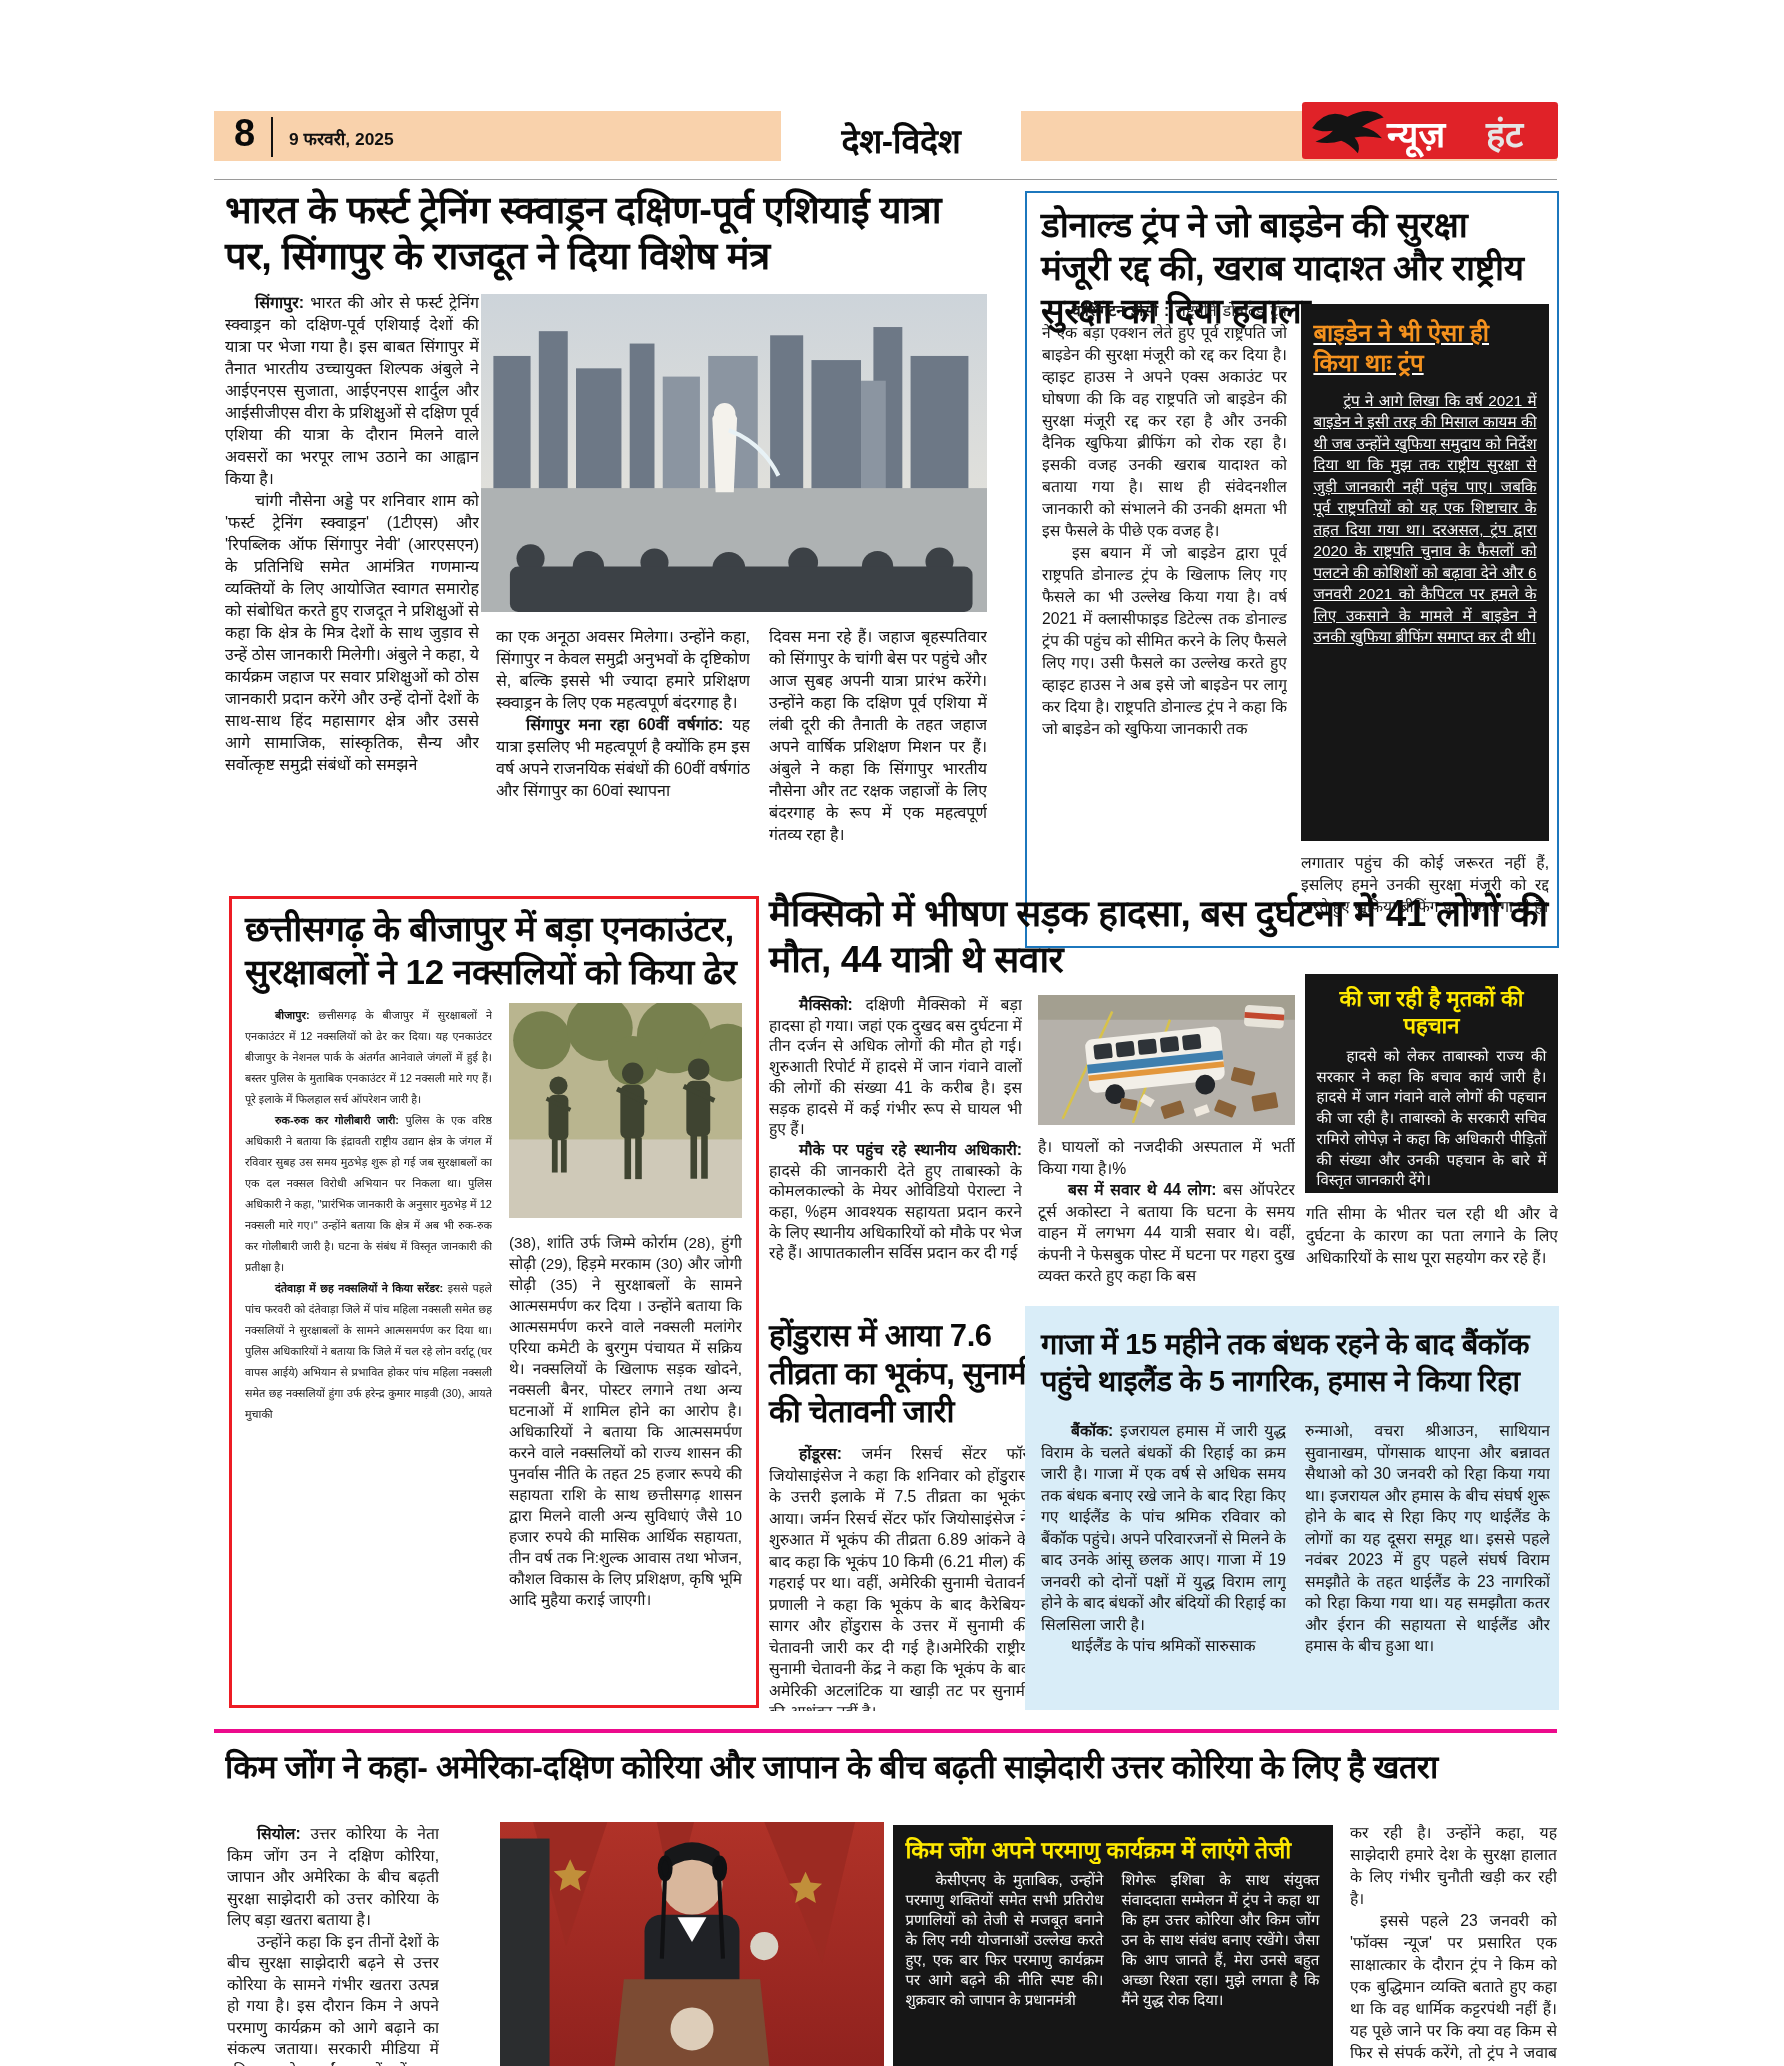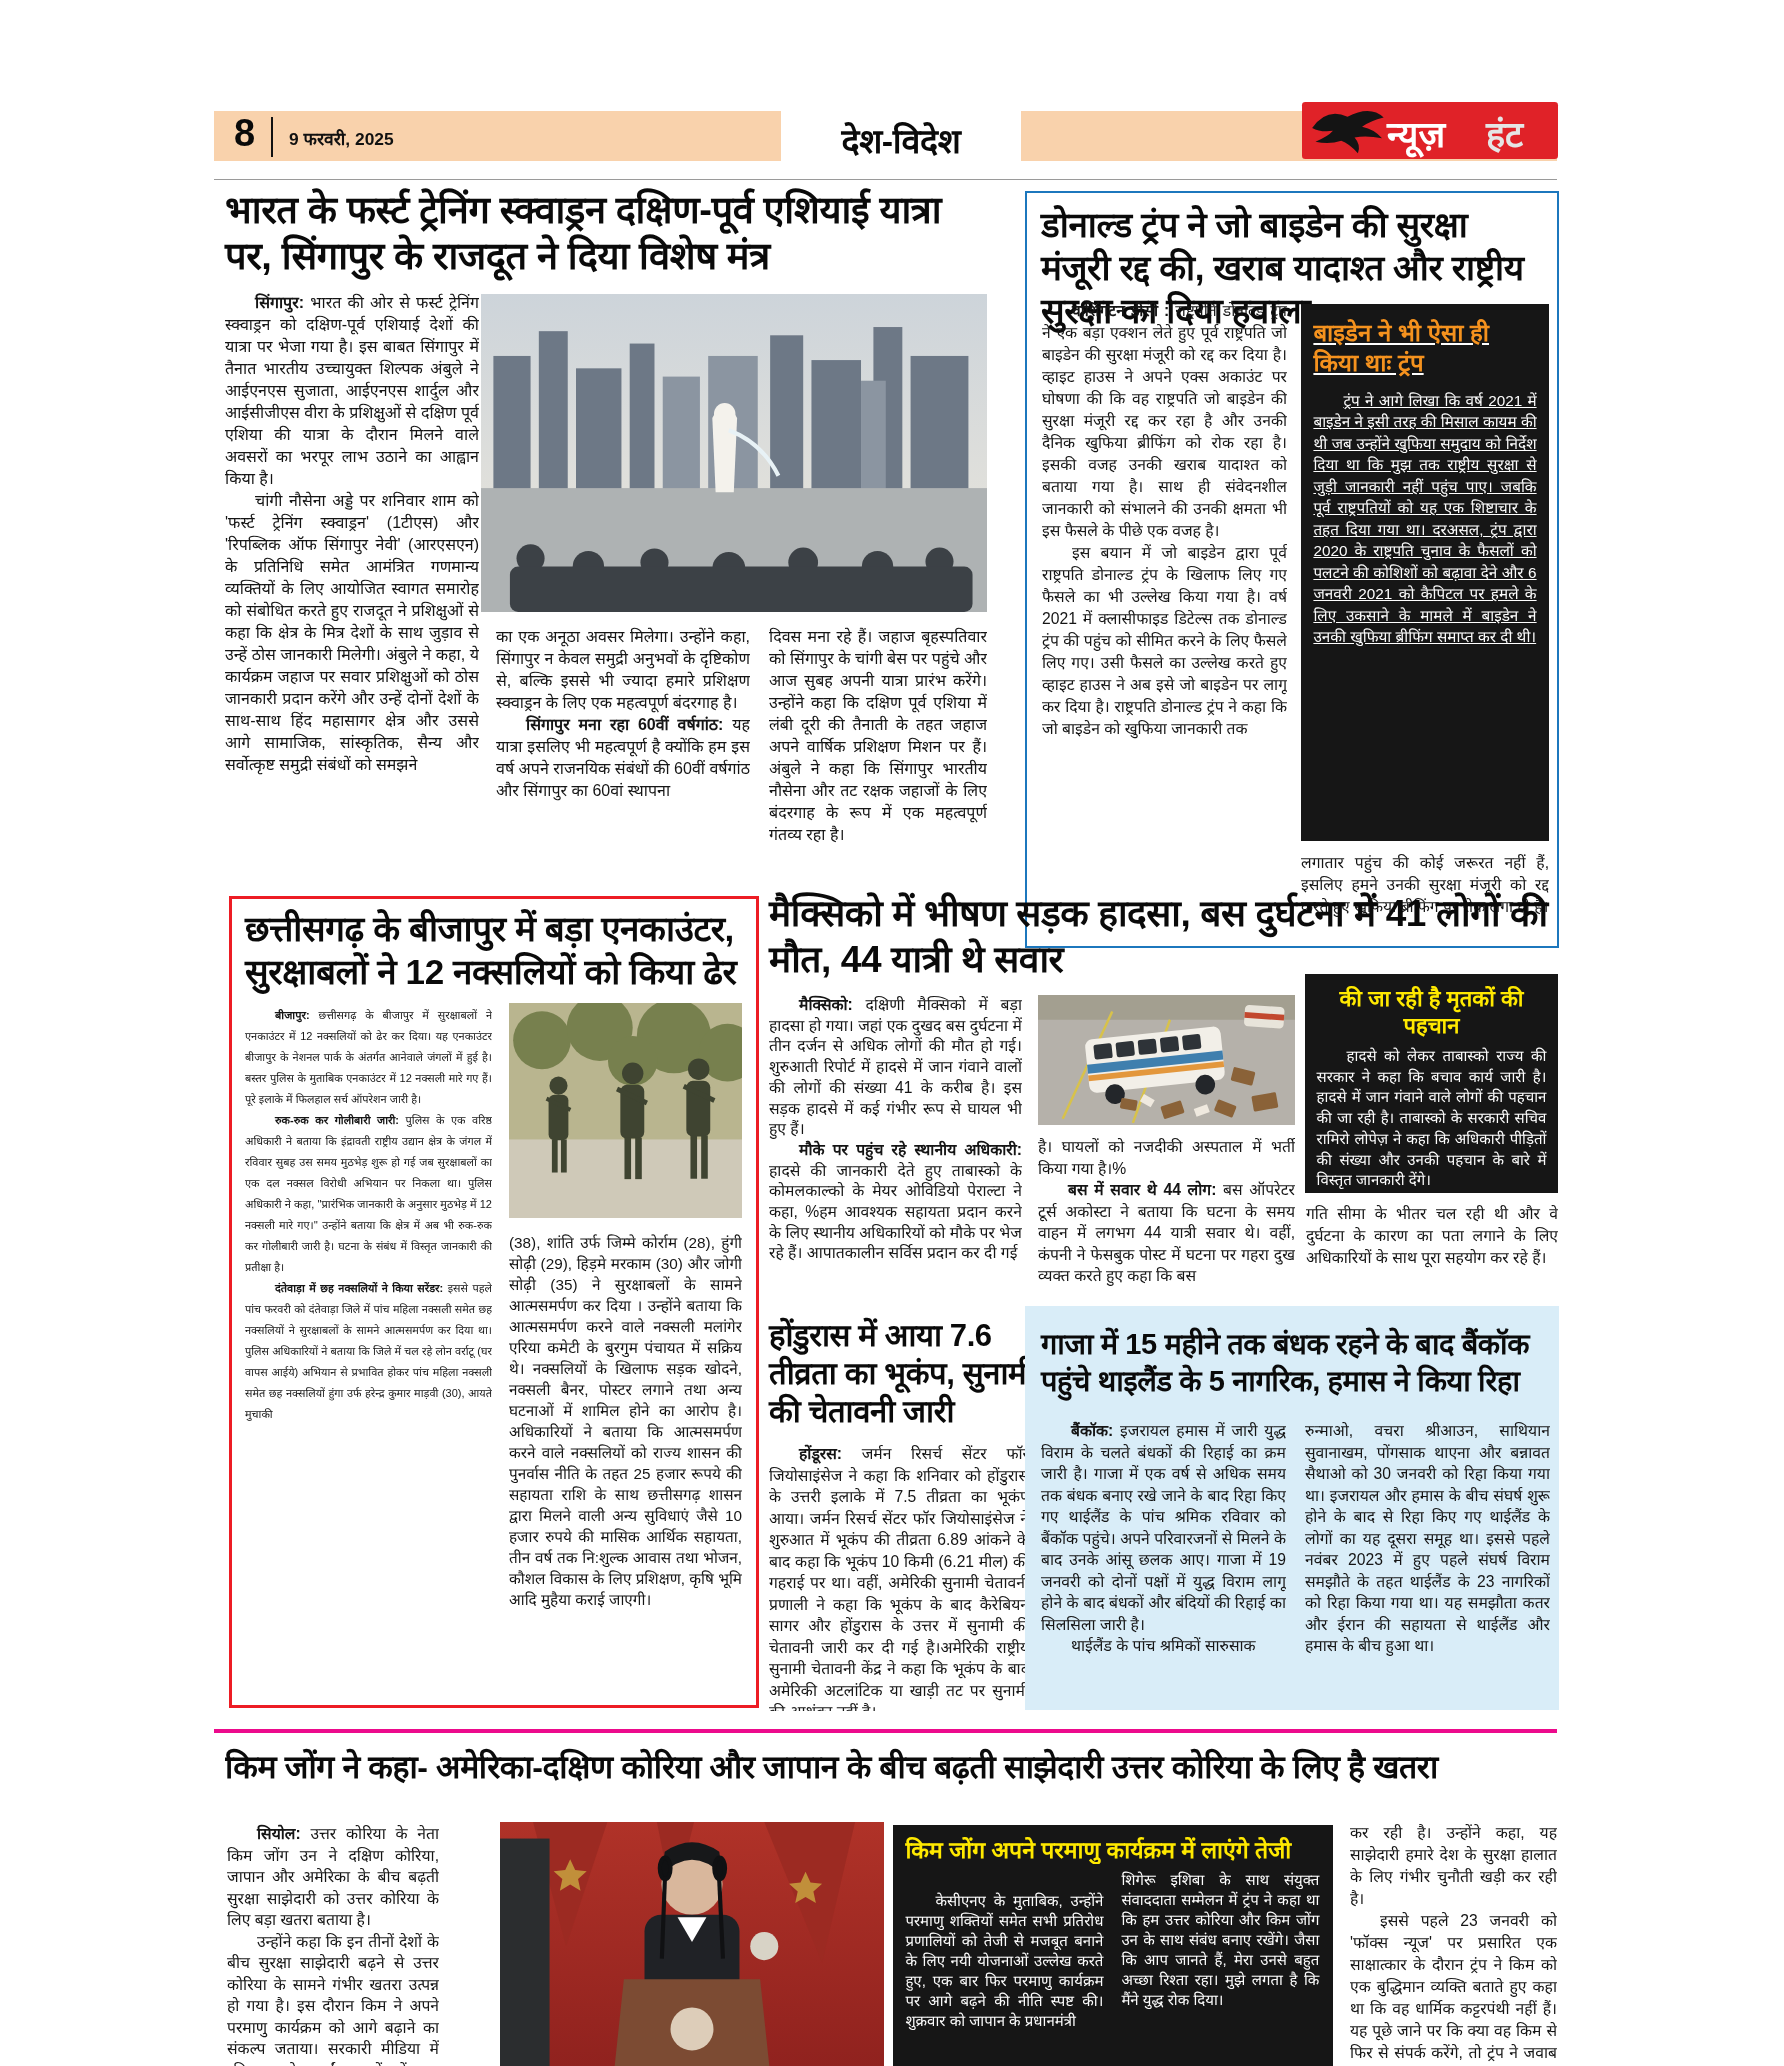--- a/index.html
+++ b/index.html
@@ -297,21 +297,21 @@
       </g>
       <path d="M300 380 L630 380 L660 662 L270 662 Z" fill="#7c4b33"></path>
       <circle cx="465" cy="500" r="52" fill="#e8dcc8" opacity="0.9"></circle>
       <circle cx="640" cy="300" r="34" fill="#d8d3c6"></circle>
     </svg>
   </div>
 
   <div class="abs boxblack" style="left:893px;top:1825px;width:440px;height:272px;box-sizing:border-box;padding:10.7px 12.4px;">
     <div class="boxtitle-yellow" style="font-size:23px;line-height:28px;margin-bottom:6.6px;white-space:nowrap;overflow:hidden;">किम जोंग अपने परमाणु कार्यक्रम में लाएंगे तेजी</div>
     <div style="display:flex;gap:18px;">
-      <div class="body-text boxwhite" style="width:198px;font-size:15px;line-height:20px;margin-top:21px;">
+      <div class="body-text boxwhite" style="width:198px;font-size:15px;line-height:20px;">
         <p class="para"><span>केसीएनए के मुताबिक, उन्होंने परमाणु शक्तियों समेत सभी प्रतिरोध प्रणालियों को तेजी से मजबूत बनाने के लिए नयी योजनाओं उल्लेख करते हुए, एक बार फिर परमाणु कार्यक्रम पर आगे बढ़ने की नीति स्पष्ट की। शुक्रवार को जापान के प्रधानमंत्री</span></p>
       </div>
       <div class="body-text boxwhite" style="width:198px;font-size:15px;line-height:20px;">
         <p class="cont"><span>शिगेरू इशिबा के साथ संयुक्त संवाददाता सम्मेलन में ट्रंप ने कहा था कि हम उत्तर कोरिया और किम जोंग उन के साथ संबंध बनाए रखेंगे। जैसा कि आप जानते हैं, मेरा उनसे बहुत अच्छा रिश्ता रहा। मुझे लगता है कि मैंने युद्ध रोक दिया।</span></p>
       </div>
     </div>
   </div>
 
   <div class="abs body-text" style="left:1350px;top:1822px;width:207px;height:465px;overflow:hidden;font-size:15.7px;line-height:22px;">
     <p class="cont"><span>कर रही है। उन्होंने कहा, यह साझेदारी हमारे देश के सुरक्षा हालात के लिए गंभीर चुनौती खड़ी कर रही है।</span></p>

